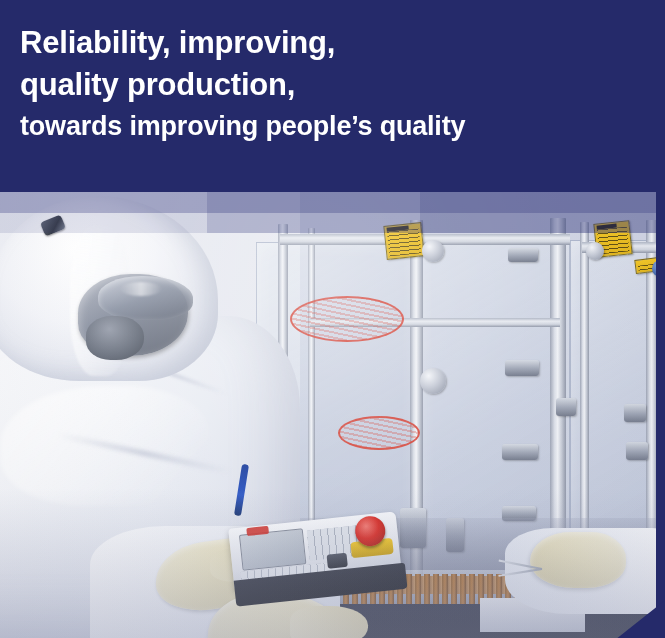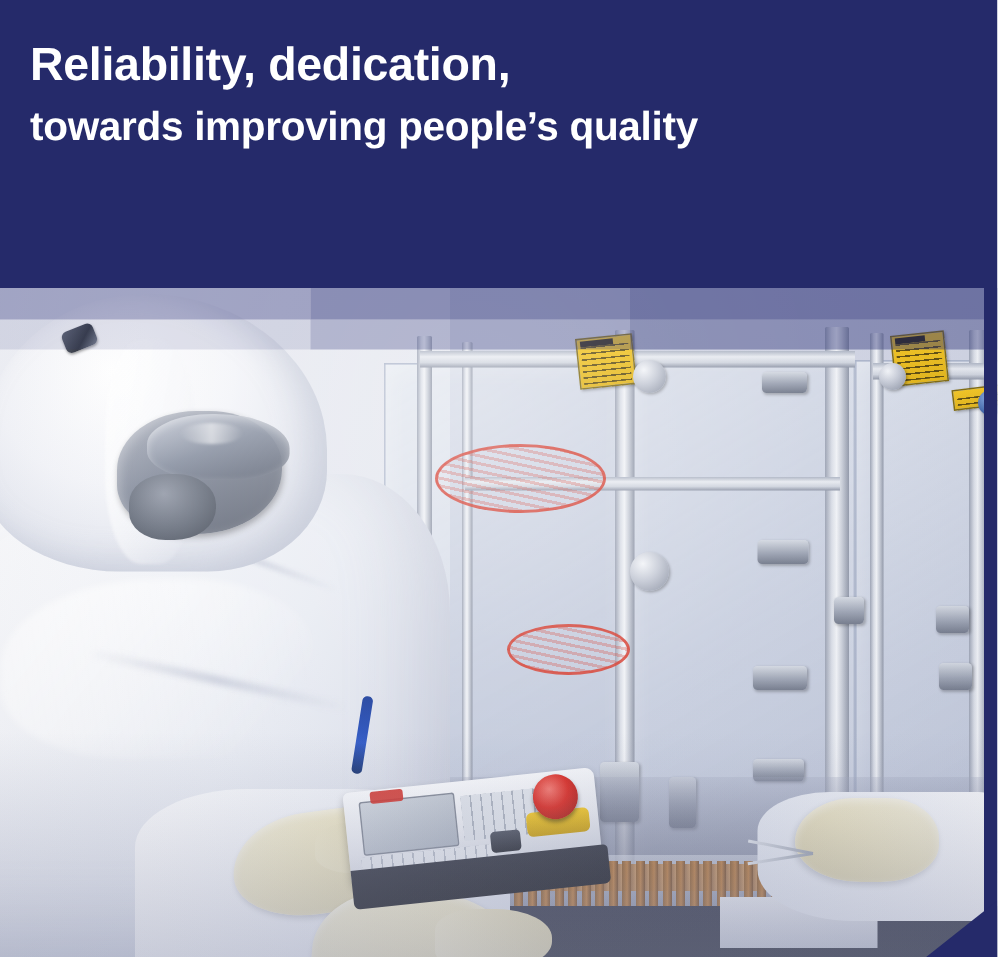--- a/index.html
+++ b/index.html
@@ -562,21 +562,22 @@
   </div>
 
   <div class="band band-deep-r"></div>
   <div class="band band-upper-l"></div>
   <div class="band band-upper-r"></div>
   <div class="band band-lower-l"></div>
   <div class="band band-lower-r"></div>
 
   <div class="banner">
     <div class="banner-inner">
-      <div class="headline hl-1">Reliability, dedication,</div>
+      <div class="headline hl-1">Reliability, improving,</div>
+      <div class="headline hl-2">quality production,</div>
       <div class="headline hl-3">towards improving people’s quality</div>
     </div>
   </div>
 
   <div class="edge-rule"></div>
   <div class="corner-wedge"></div>
 
 </div>
 
 </body></html>

